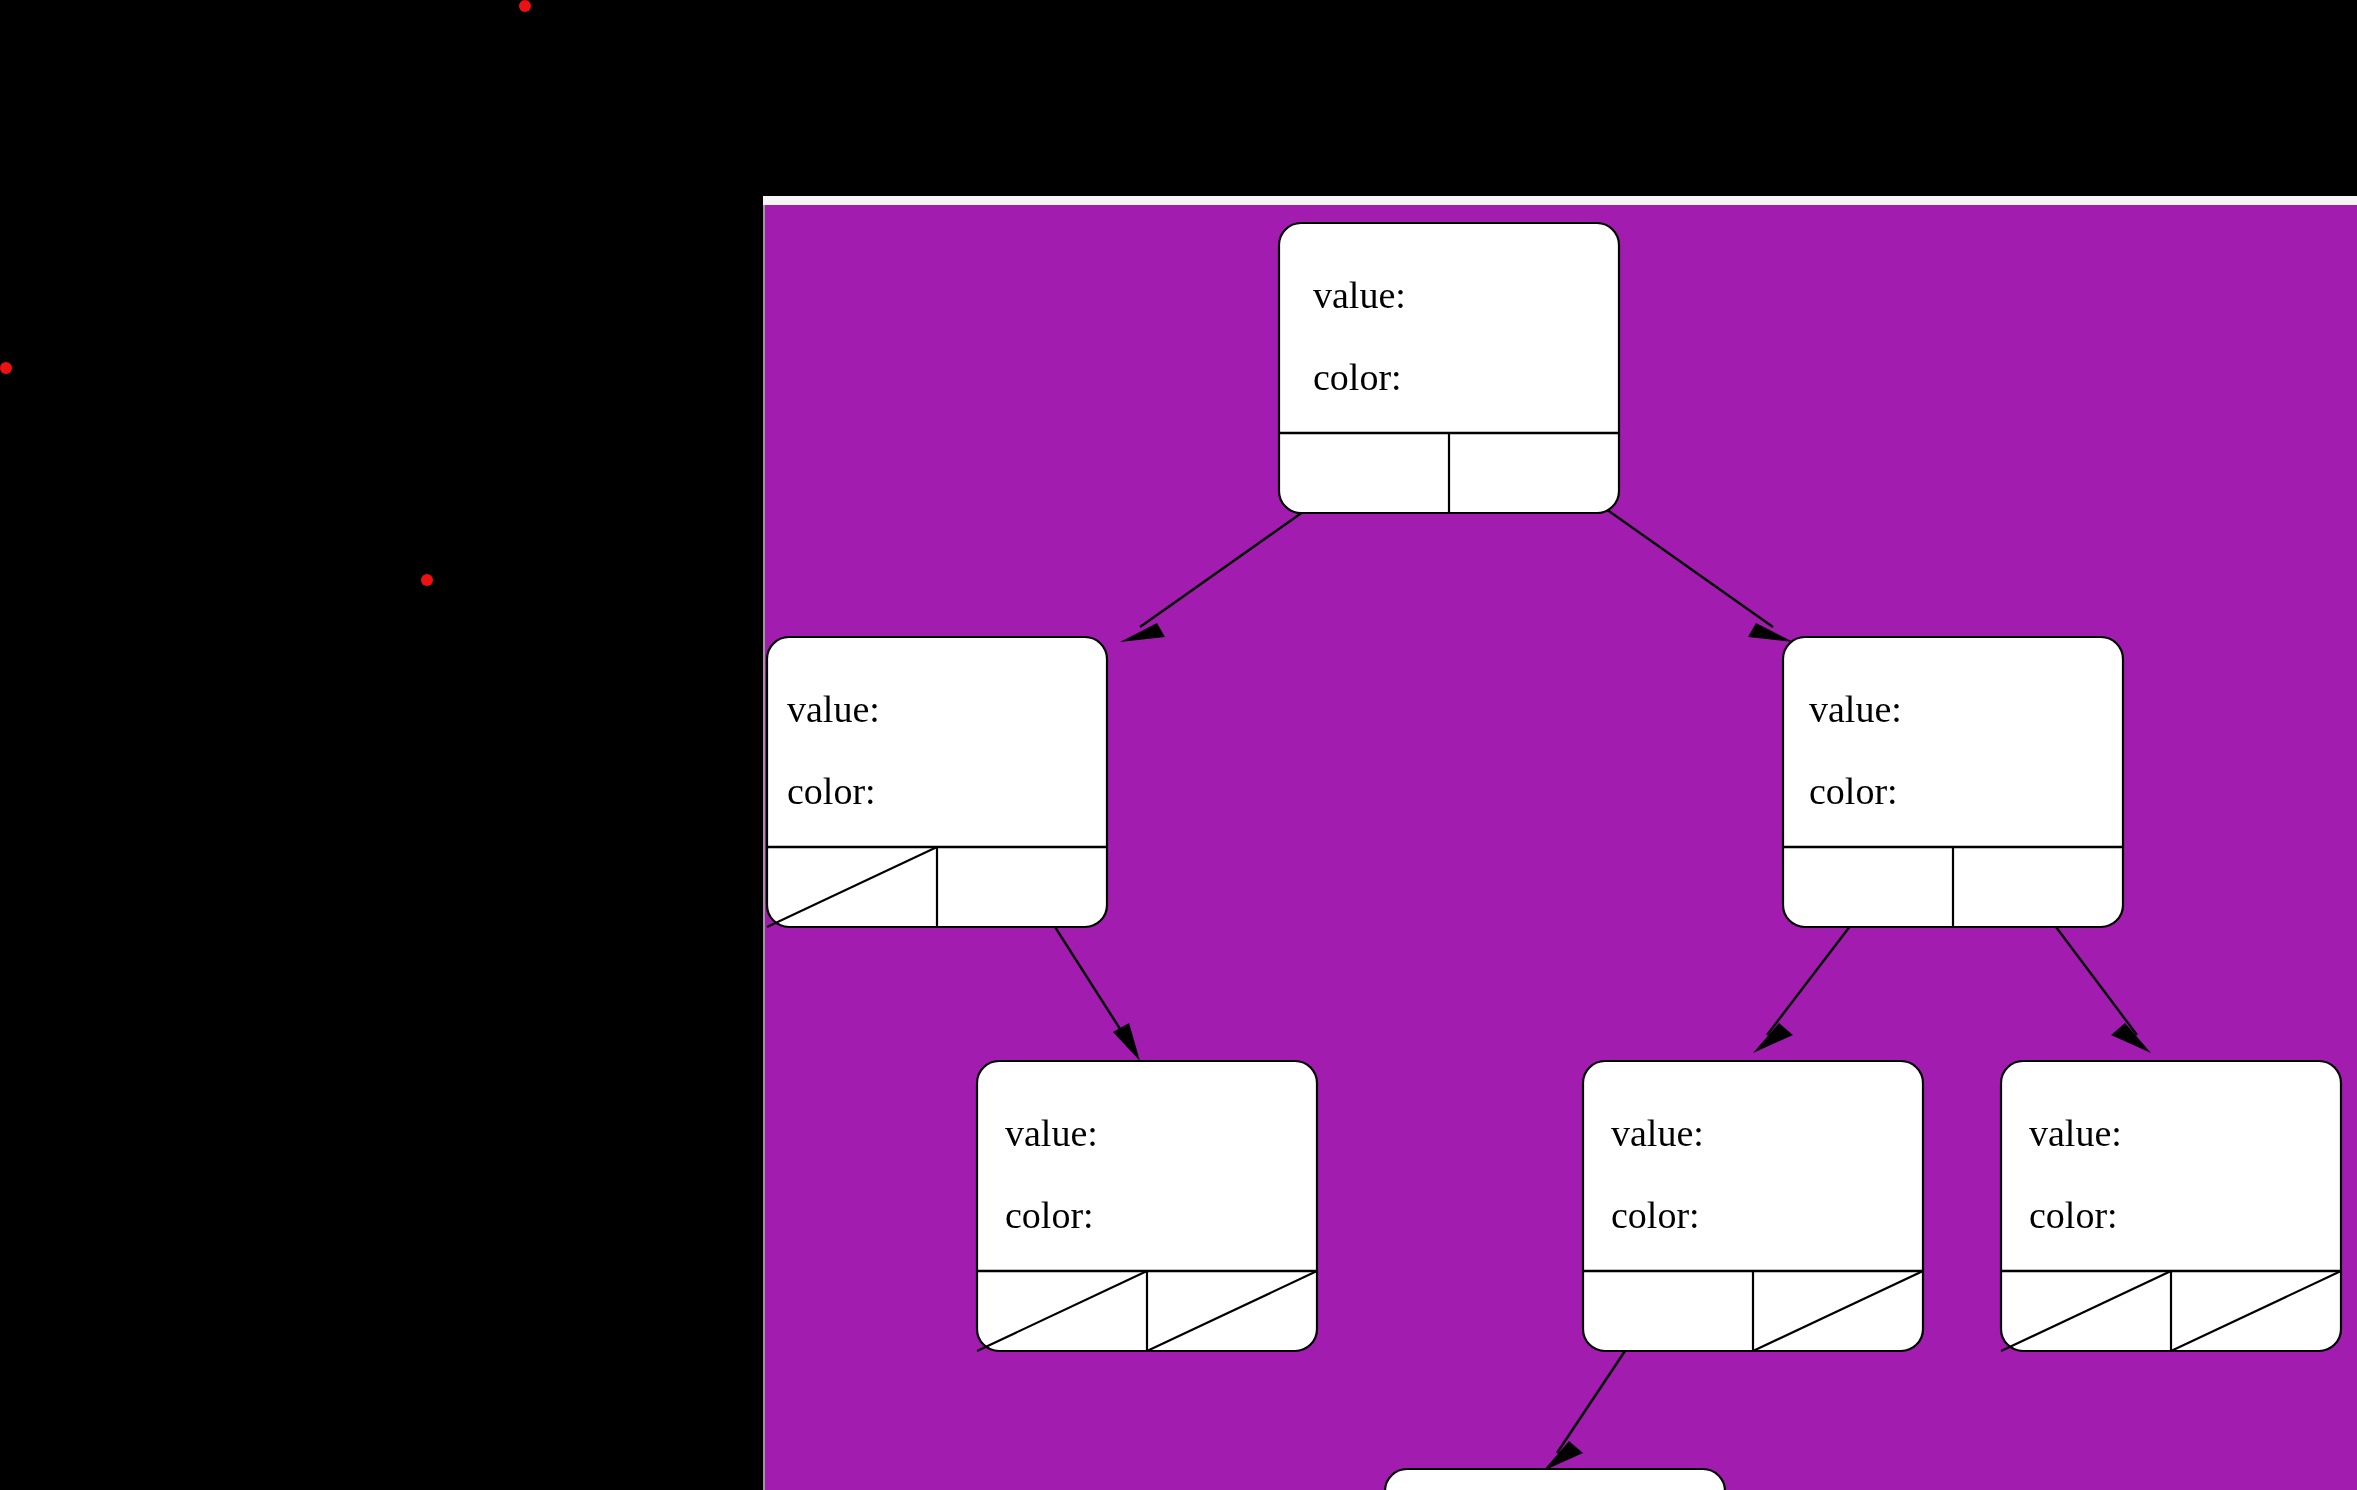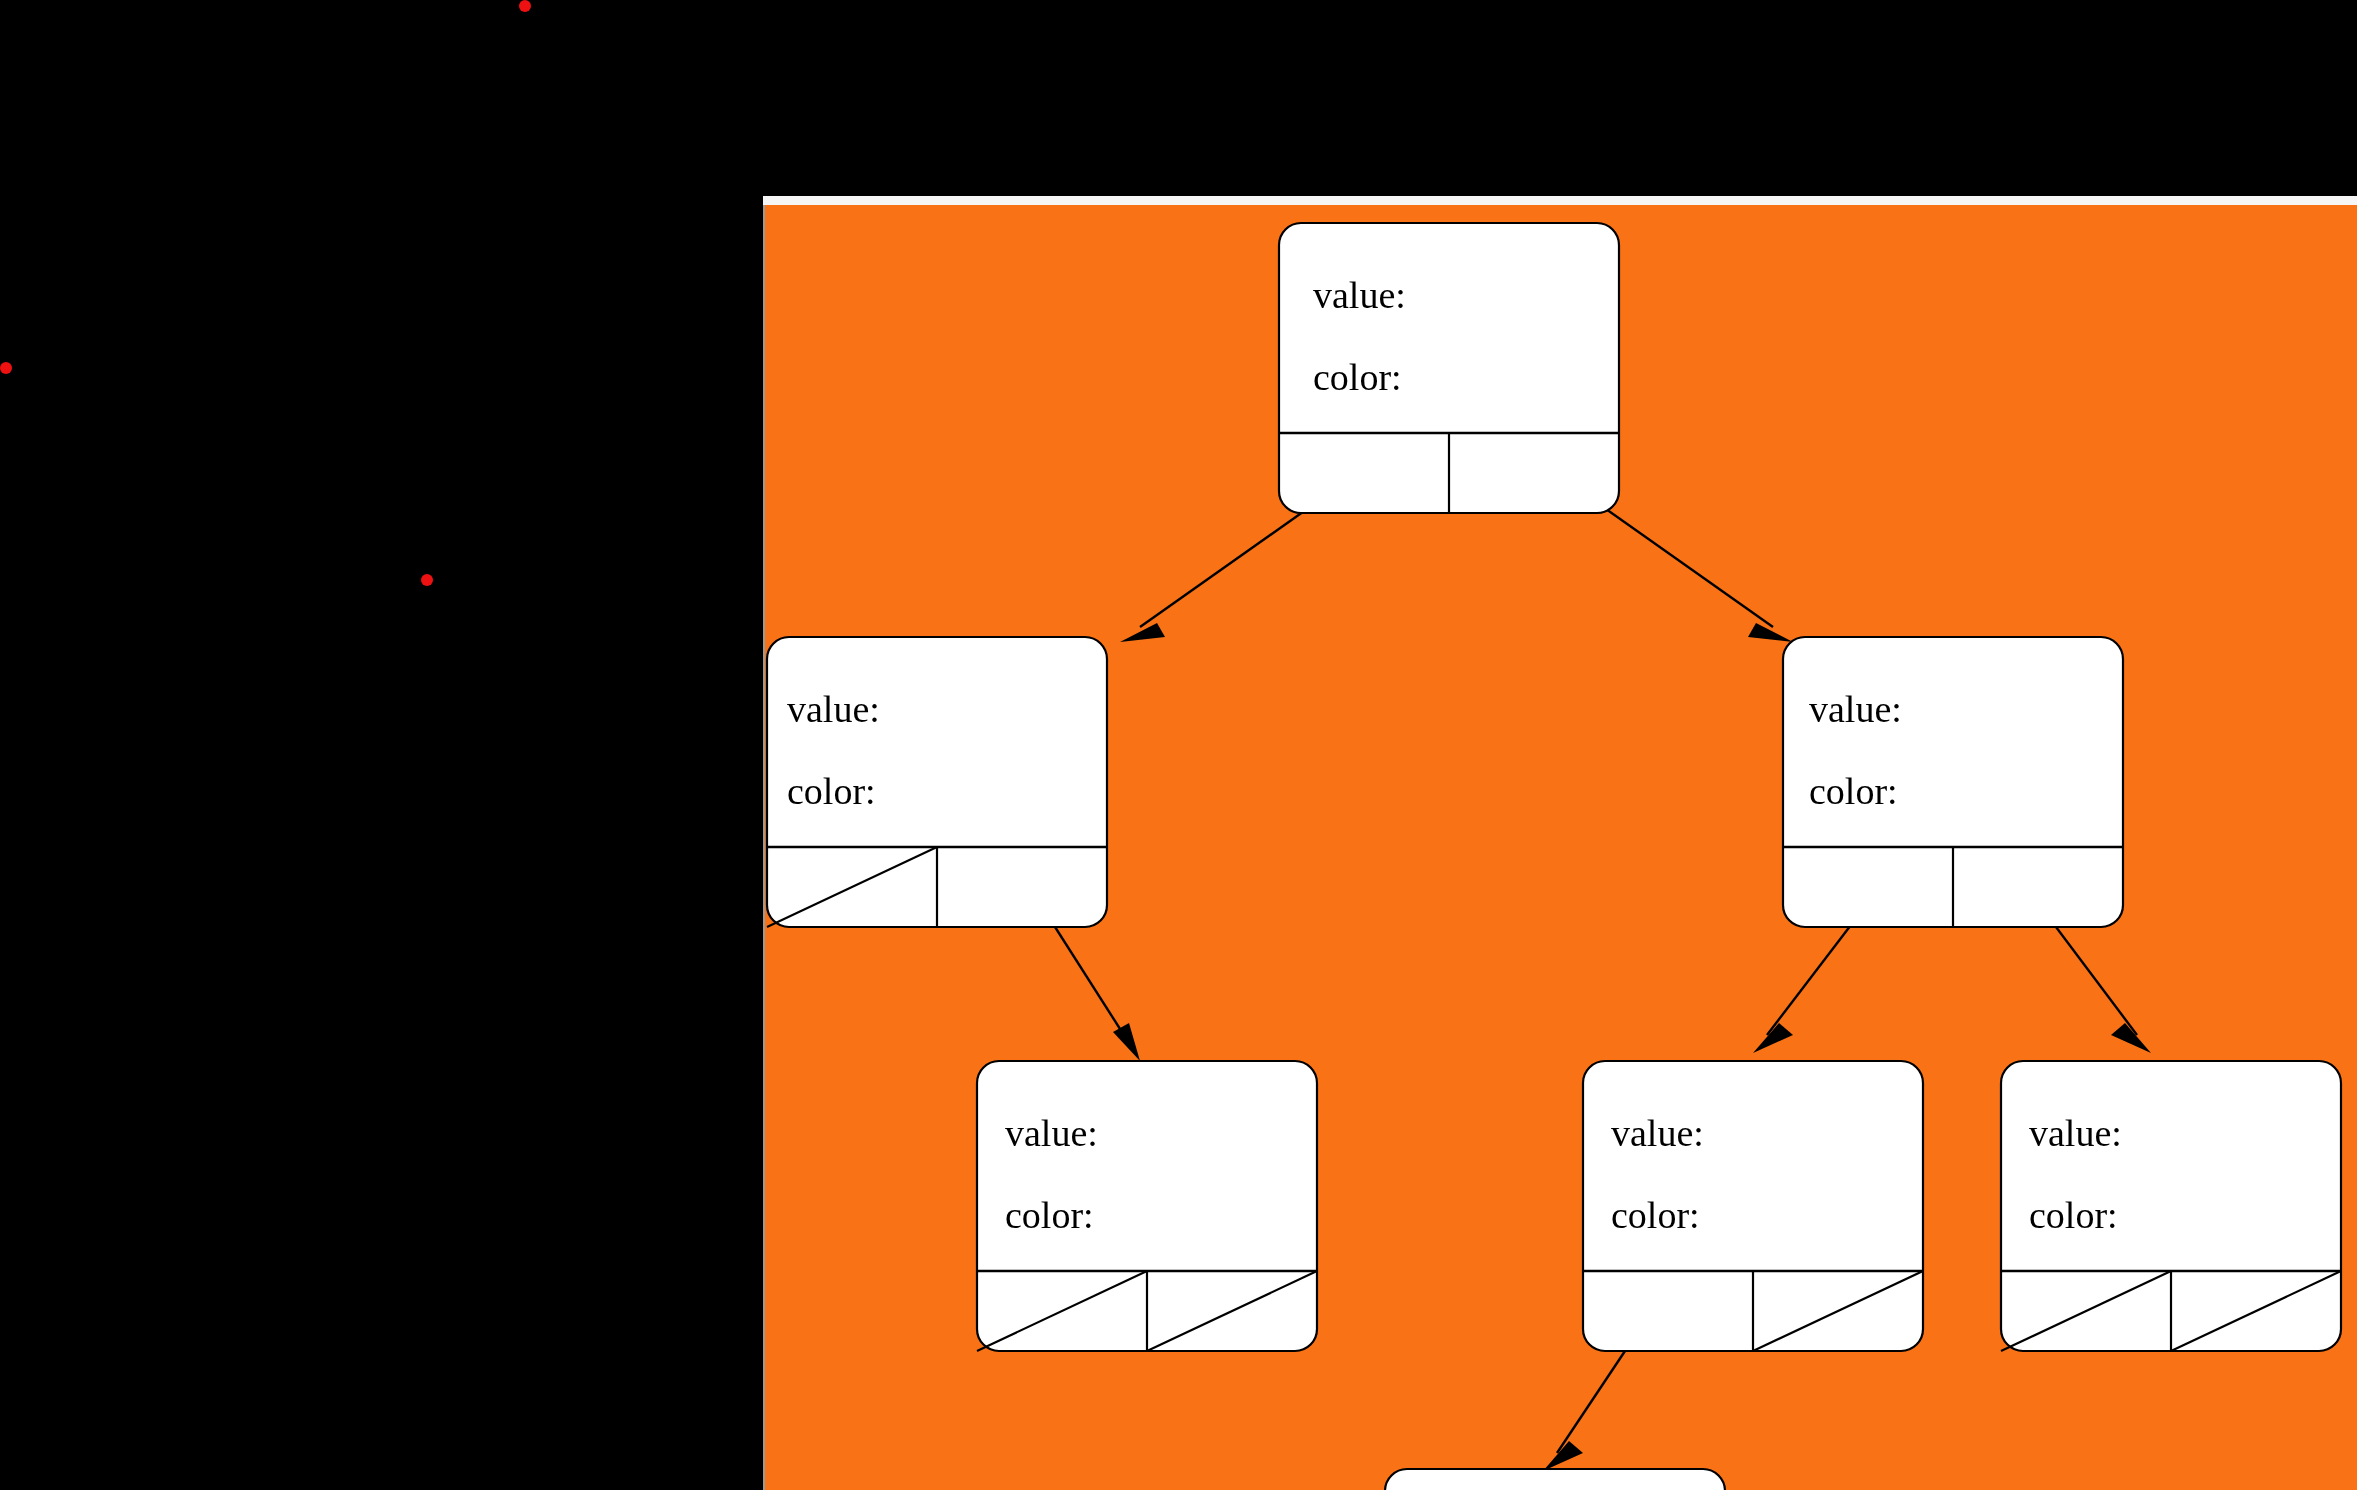--- a/index.html
+++ b/index.html
@@ -25,21 +25,21 @@
     border-radius: 50%;
     background: #ee1111;
   }
   
   #canvas-panel {
     position: absolute;
     left: 763px;
     top: 205px;
     width: 1594px;
     height: 1285px;
-    background: #f97316;
+    background: #a21caf;
     box-sizing: border-box;
     border-left: 2px solid #9a9a9a;
     overflow: hidden;
   }
   #canvas-topbar {
     position: absolute;
     left: 763px;
     top: 196px;
     width: 1594px;
     height: 11px;

